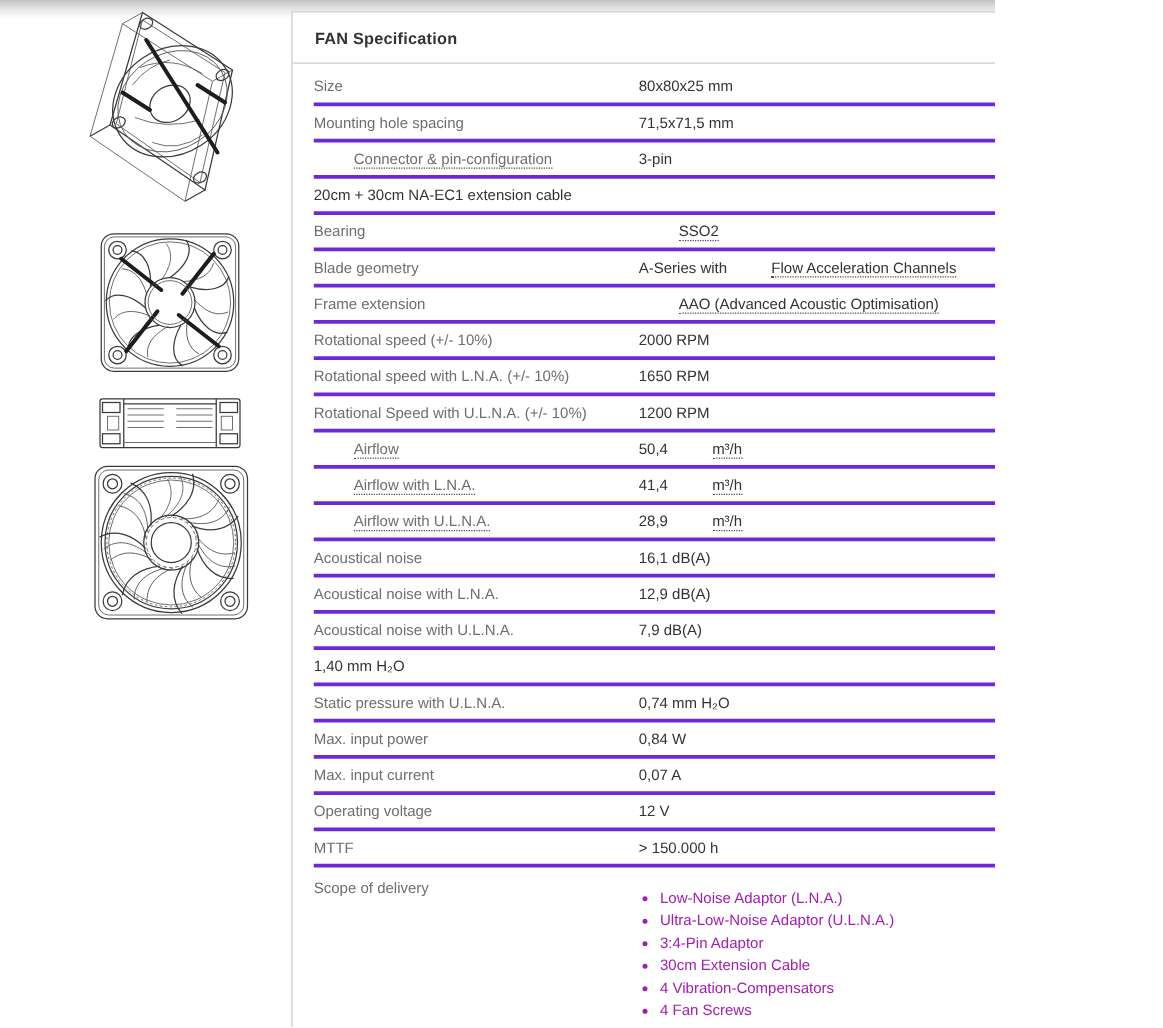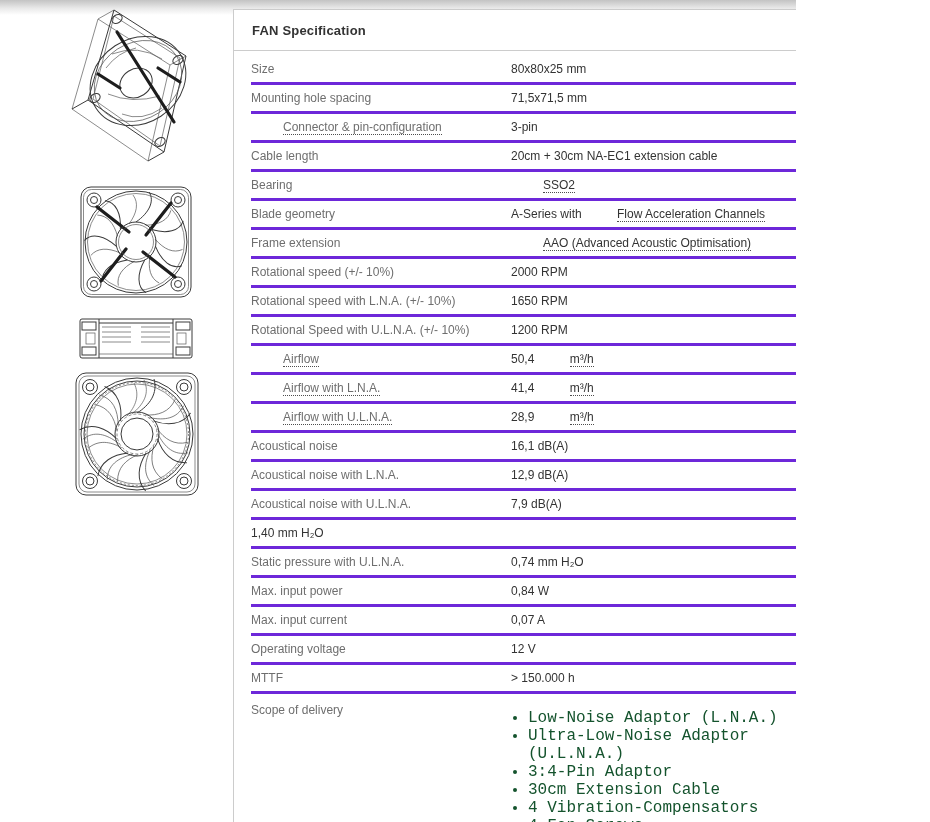--- a/index.html
+++ b/index.html
@@ -19,21 +19,21 @@
   .card-header{height:40px;border-bottom:1px solid #cccccc;display:flex;align-items:center;
     padding-left:18px;font-size:13px;font-weight:bold;color:#333333;letter-spacing:.2px;}
   .rows{padding:5px 20px 0 17px;}
   .row{display:flex;align-items:center;height:26px;border-bottom:3px solid #6d28d9;font-size:12px;}
   .row .label{width:260px;flex:none;color:#6e6e6e;}
   .row .value{color:#333333;}
   .tip{border-bottom:1px dotted #4d4d4d;padding-bottom:0px;cursor:help;margin-left:32px;}
   .row.scope{height:auto;align-items:flex-start;padding-top:7px;padding-bottom:16px;}
   .row.scope .label{line-height:18px;}
   .delivery-list{margin:8px 0 0 0;padding:0 0 0 17px;list-style:disc;color:#333;}
-  .delivery-list li{line-height:18px;font-size:16px;color:#14532d;font-family:Liberation Mono, monospace;}
+  .delivery-list li{line-height:18px;font-size:12px;color:#a21caf;}
 </style>
 </head>
 <body>
 
 <div class="page">
   <div class="top-gradient"></div>
 
   <div class="drawing" style="left:62px;top:4px;">
     <svg width="147" height="162" viewBox="0 0 147 162">
 
@@ -216,21 +216,20 @@
         </div>
         <div class="row">
           <div class="label"><span>Mounting hole spacing</span></div>
           <div class="value"><span>71,5x71,5 mm</span></div>
         </div>
         <div class="row">
           <div class="label"><span class="tip">Connector &amp; pin-configuration</span></div>
           <div class="value"><span>3-pin</span></div>
         </div>
         <div class="row">
-          <div class="label"><span>Cable length</span></div>
           <div class="value"><span>20cm + 30cm NA-EC1 extension cable</span></div>
         </div>
         <div class="row">
           <div class="label"><span>Bearing</span></div>
           <div class="value"><span class="tip">SSO2</span></div>
         </div>
         <div class="row">
           <div class="label"><span>Blade geometry</span></div>
           <div class="value"><span>A-Series with </span><span class="tip">Flow Acceleration Channels</span></div>
         </div>

